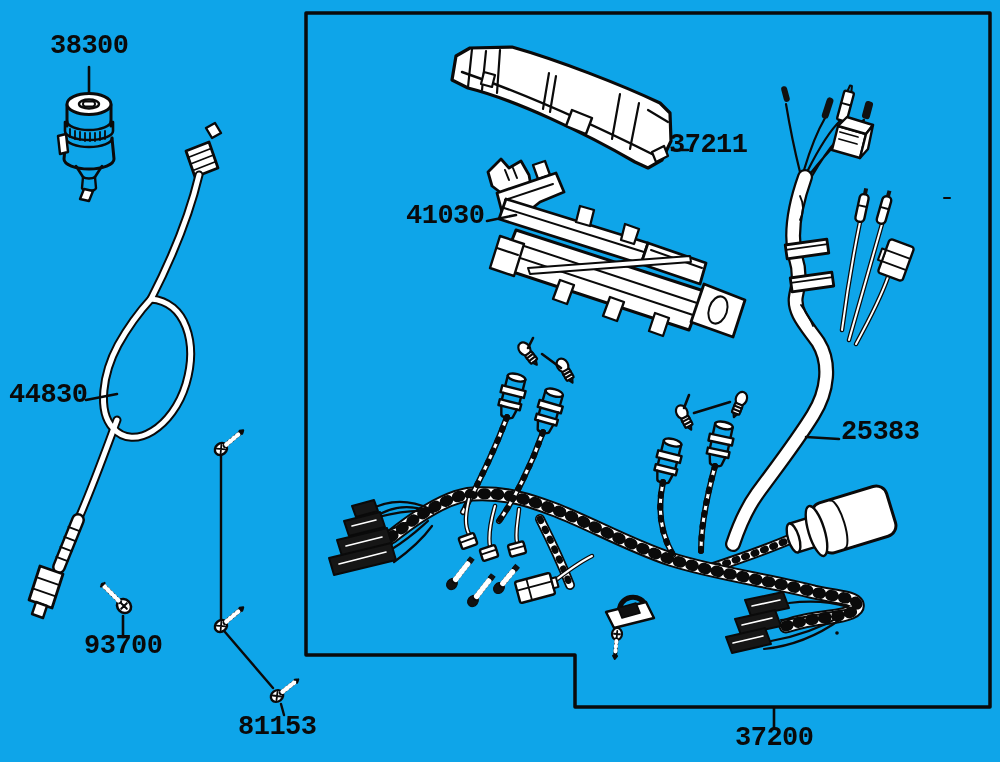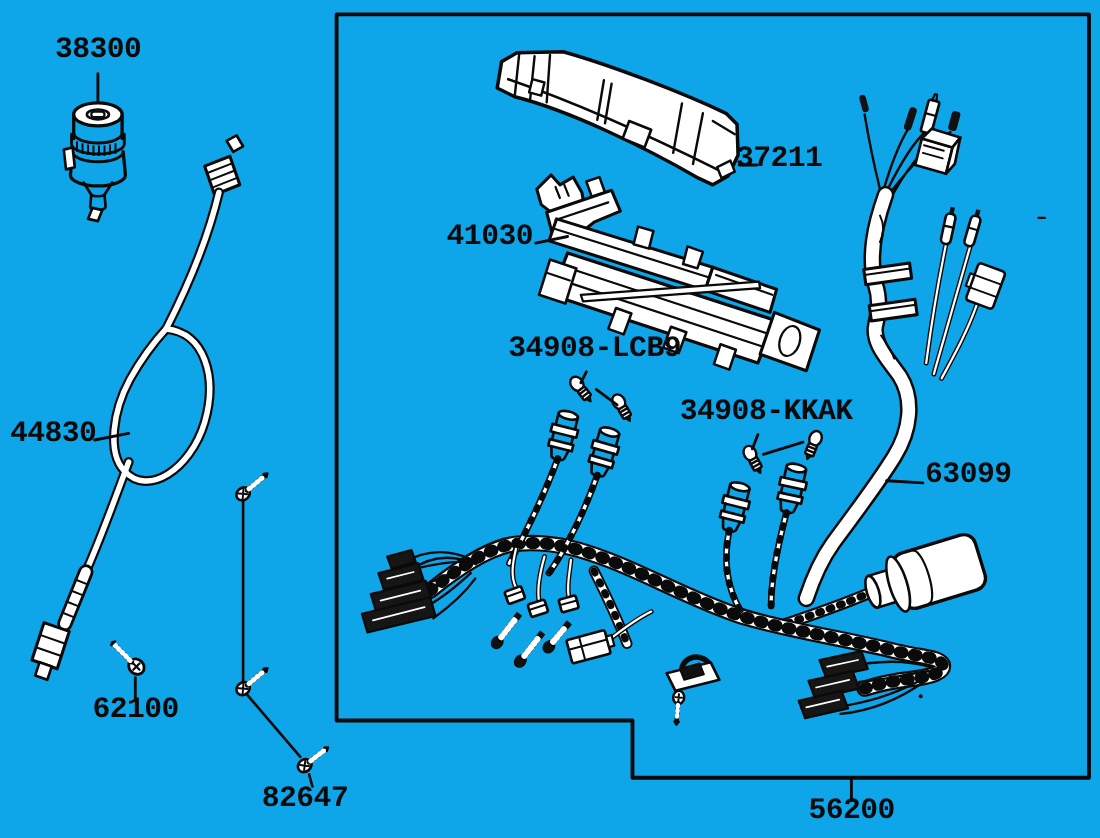--- a/index.html
+++ b/index.html
@@ -368,21 +368,19 @@
     <path d="M839,439 L806,437"></path>
     <path d="M86,400 L117,394"></path>
     <path d="M123,616 V637"></path>
     <path d="M774,708 V728"></path>
   </g>
 </svg>
 
 <div class="plabel" style="left:50px;top:33px">38300</div>
 <div class="plabel" style="left:669px;top:132px">37211</div>
 <div class="plabel" style="left:406px;top:203px">41030</div>
-<div class="plabel" style="left:462px;top:305px">34908-LCB9</div>
-<div class="plabel" style="left:618px;top:362px">34908-KKAK</div>
-<div class="plabel" style="left:841px;top:419px">63099</div>
+<div class="plabel" style="left:841px;top:419px">25383</div>
 <div class="plabel" style="left:9px;top:382px">44830</div>
-<div class="plabel" style="left:84px;top:633px">62100</div>
-<div class="plabel" style="left:238px;top:714px">82647</div>
-<div class="plabel" style="left:735px;top:725px">56200</div>
+<div class="plabel" style="left:84px;top:633px">93700</div>
+<div class="plabel" style="left:238px;top:714px">81153</div>
+<div class="plabel" style="left:735px;top:725px">37200</div>
 
 </div>
 
 </body></html>

